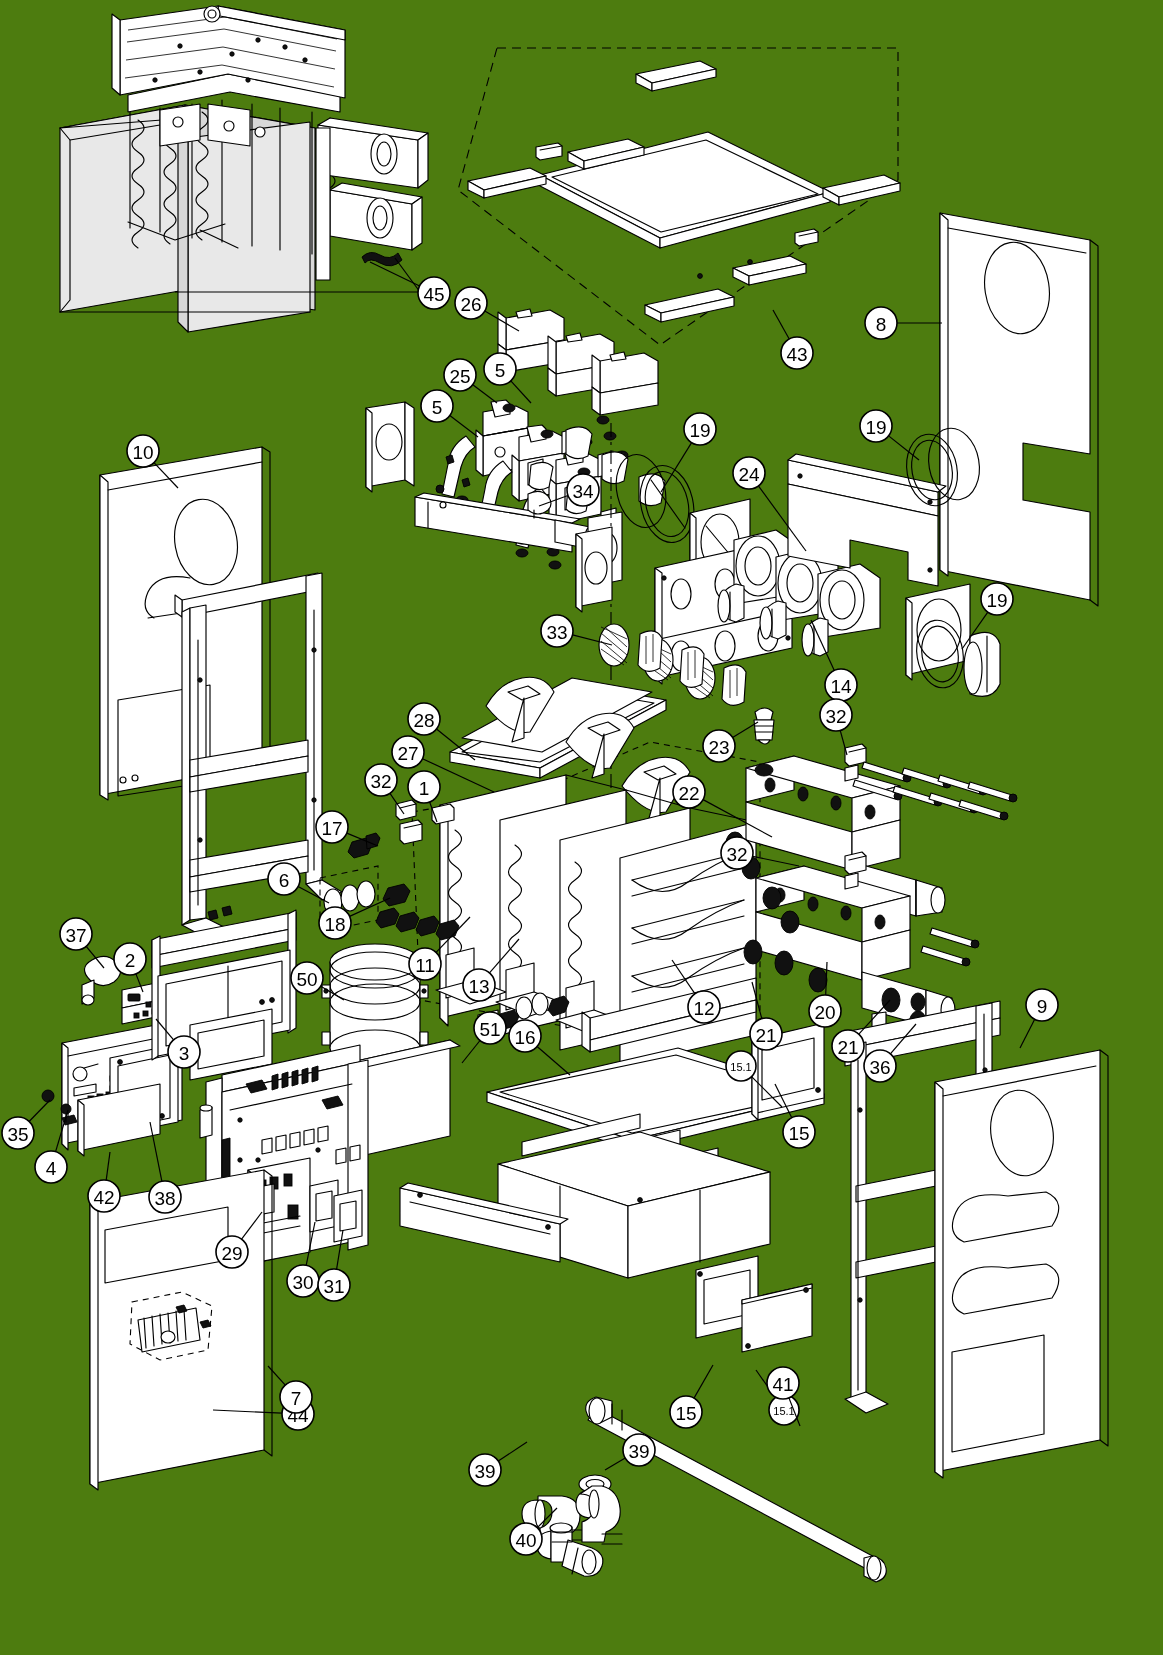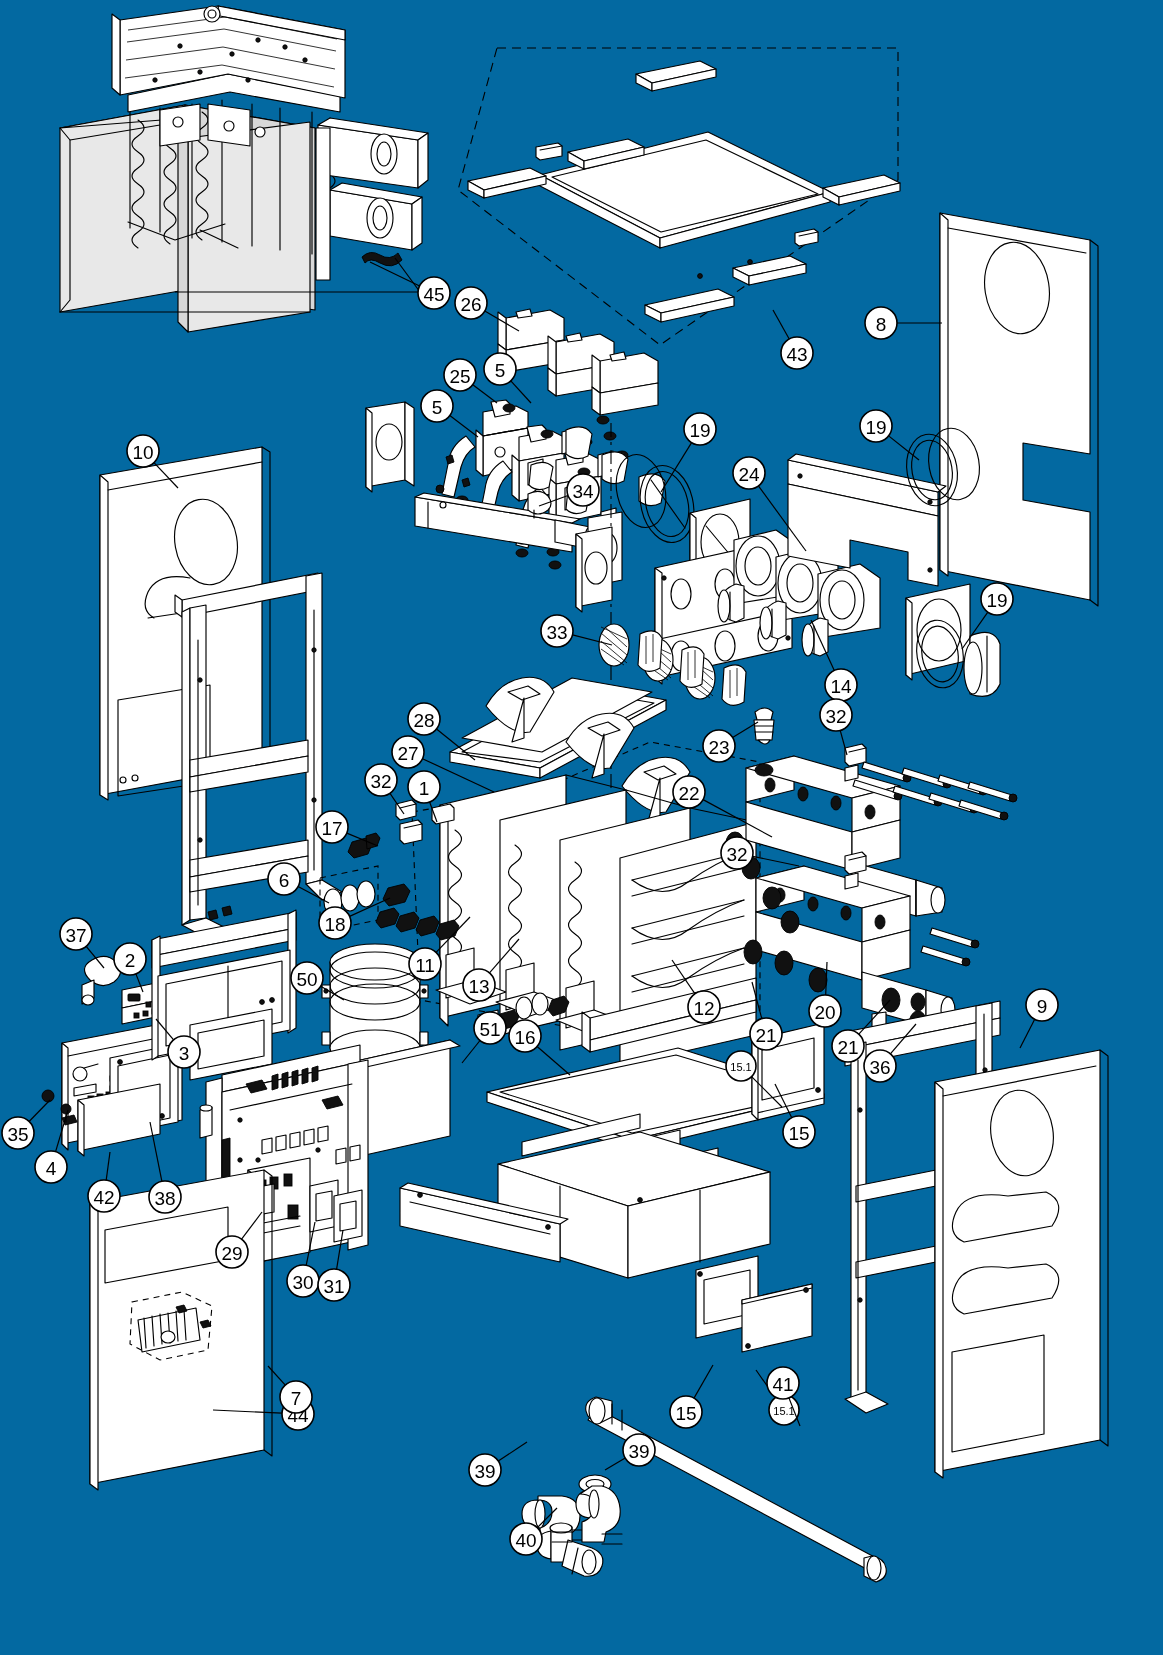--- a/index.html
+++ b/index.html
@@ -1,18 +1,18 @@
 <!DOCTYPE html>
 <html><head>
 <meta charset="utf-8">
 <title>Exploded Parts Diagram</title>
 <style>
   html,body{margin:0;padding:0;background:#ffffff;}
   body{font-family:"Liberation Sans",sans-serif;}
-  #sheet{position:relative;width:1163px;height:1655px;background:#0369a1;overflow:hidden;}
+  #sheet{position:relative;width:1163px;height:1655px;background:#4d7c0f;overflow:hidden;}
   #sheet svg{position:absolute;left:0;top:0;width:1163px;height:1655px;}
   .cal-txt{font-family:"Liberation Sans",sans-serif;font-size:19px;fill:#000;text-anchor:middle;dominant-baseline:central;}
   .cal-txt.sm{font-size:11px;}
   .cal-c{fill:#fff;stroke:#000;stroke-width:1.6;}
   .ldr{stroke:#000;stroke-width:1.2;fill:none;}
   .ln{stroke:#000;fill:none;stroke-width:1.15;stroke-linejoin:round;stroke-linecap:round;}
   .ln-t{stroke:#000;fill:none;stroke-width:0.8;}
   .fillw{fill:#fff;stroke:#000;stroke-width:1.15;stroke-linejoin:round;}
   .fillg{fill:#e8e8e8;stroke:#000;stroke-width:1.15;stroke-linejoin:round;}
   .fillgg{fill:#d8d8d8;stroke:#000;stroke-width:1.15;stroke-linejoin:round;}

